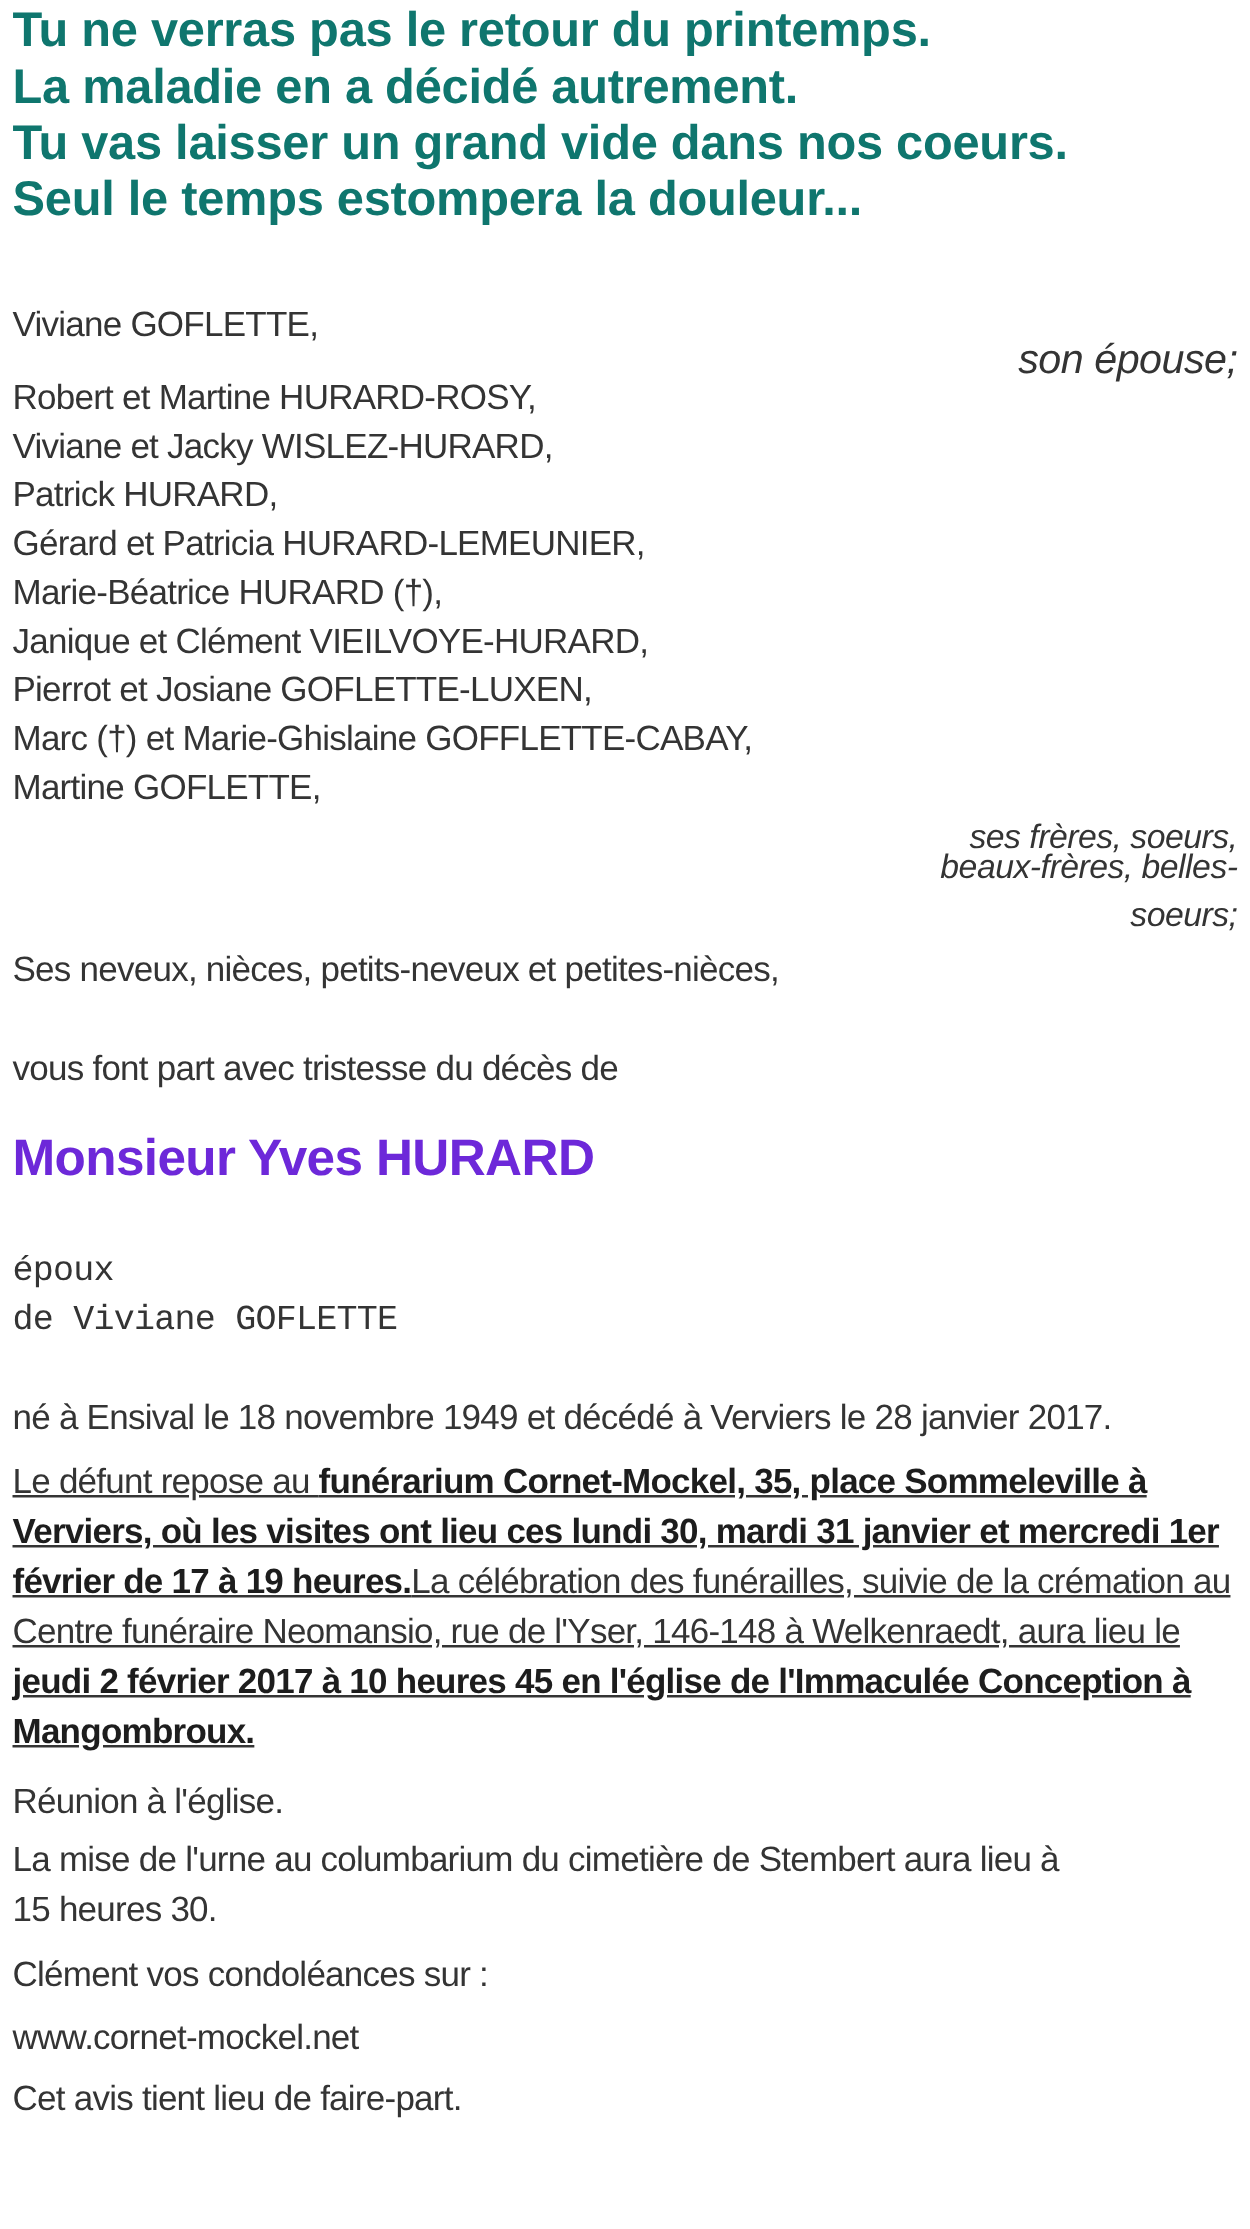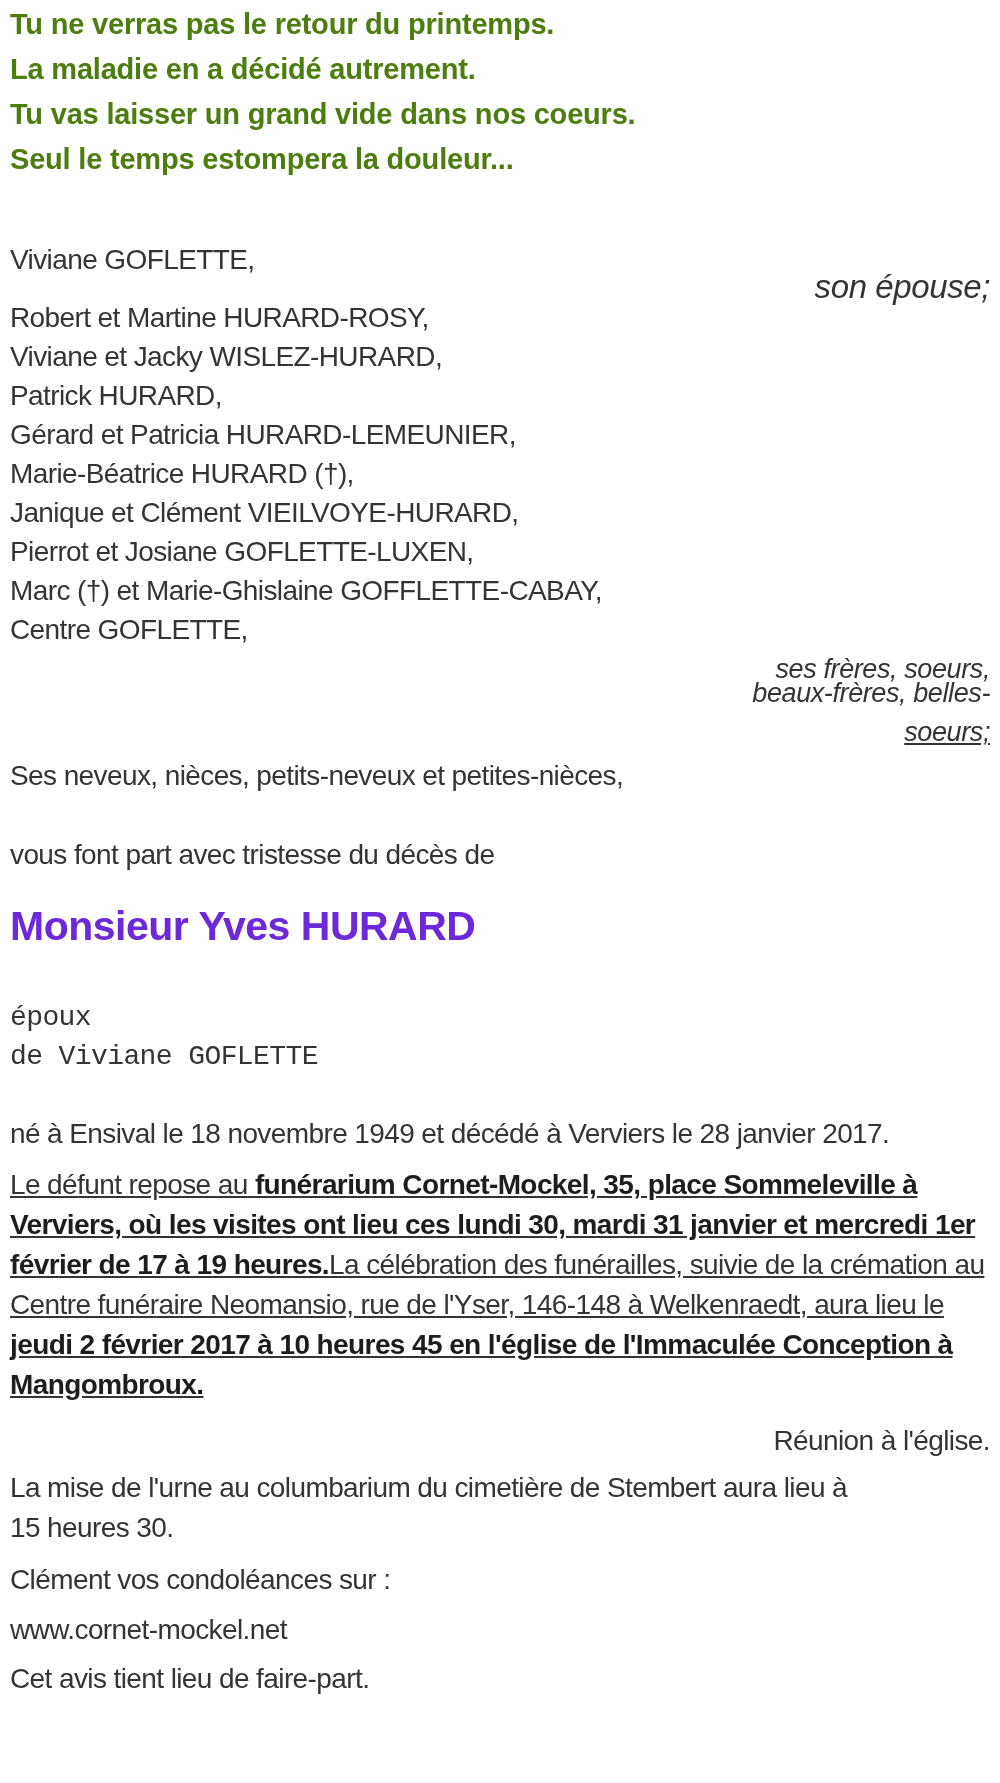--- a/index.html
+++ b/index.html
@@ -11,23 +11,23 @@
     font-family: "Liberation Sans", "DejaVu Sans", sans-serif;
     color: #343434;
     padding: 8px 10px 11px 10px;
     overflow: hidden;
   }
   .notice { width: 100%; }
 
   
   .epigraph { margin-bottom: 64px; }
   .epigraph-line {
-    font-size: 29px;
+    font-size: 39px;
     font-weight: 700;
-    color: #4d7c0f;
+    color: #0f766e;
     line-height: 33px;
     letter-spacing: -0.2px;
     margin: 0 0 12px 0;
   }
 
   
   .ln {
     font-size: 28px;
     line-height: 39px;
     letter-spacing: -0.6px;
@@ -43,21 +43,21 @@
 
   .names { margin-top: -8px; }
 
   .sib-relation { margin-top: 8px; }
   .sib-line {
     font-size: 27px;
     line-height: 24px;
     letter-spacing: -0.4px;
     margin: 0;
   }
-  .sib-last { margin-top: 14px; line-height: 27px; text-decoration: underline; }
+  .sib-last { margin-top: 14px; line-height: 27px; }
 
   .others { margin-top: 10px; }
 
   .announcement { margin-top: 40px; }
 
   .deceased-name {
     font-size: 41px;
     font-weight: 700;
     color: #6d28d9;
     line-height: 44px;
@@ -71,21 +71,21 @@
 
   .funeral {
     margin: 12px 0 16px 0;
     font-size: 28px;
     line-height: 40px;
     letter-spacing: -0.6px;
     text-decoration: underline;
   }
   .bd { font-weight: 700; color: #1d1d1d; }
 
-  .meeting { margin-top: 8px; text-align: right; }
+  .meeting { margin-top: 8px; }
   .urn { margin-top: 8px; }
   .urn .ln { line-height: 40px; }
   .condolences { margin-top: 12px; }
   .website { margin-top: 11px; }
   .closing { margin-top: 10px; }
 </style>
 </head>
 <body>
 
 <div class="notice">
@@ -102,21 +102,21 @@
 
   <div class="names">
     <div class="ln">Robert et Martine HURARD-ROSY,</div>
     <div class="ln">Viviane et Jacky WISLEZ-HURARD,</div>
     <div class="ln">Patrick HURARD,</div>
     <div class="ln">Gérard et Patricia HURARD-LEMEUNIER,</div>
     <div class="ln">Marie-Béatrice HURARD (†),</div>
     <div class="ln">Janique et Clément VIEILVOYE-HURARD,</div>
     <div class="ln">Pierrot et Josiane GOFLETTE-LUXEN,</div>
     <div class="ln">Marc (†) et Marie-Ghislaine GOFFLETTE-CABAY,</div>
-    <div class="ln">Centre GOFLETTE,</div>
+    <div class="ln">Martine GOFLETTE,</div>
   </div>
 
   <div class="sib-relation">
     <p class="sib-line right-italic">ses frères, soeurs,</p>
     <p class="sib-line right-italic">beaux-frères, belles-</p>
     <p class="sib-line right-italic sib-last">soeurs;</p>
   </div>
 
   <div class="others">
     <div class="ln">Ses neveux, nièces, petits-neveux et petites-nièces,</div>

